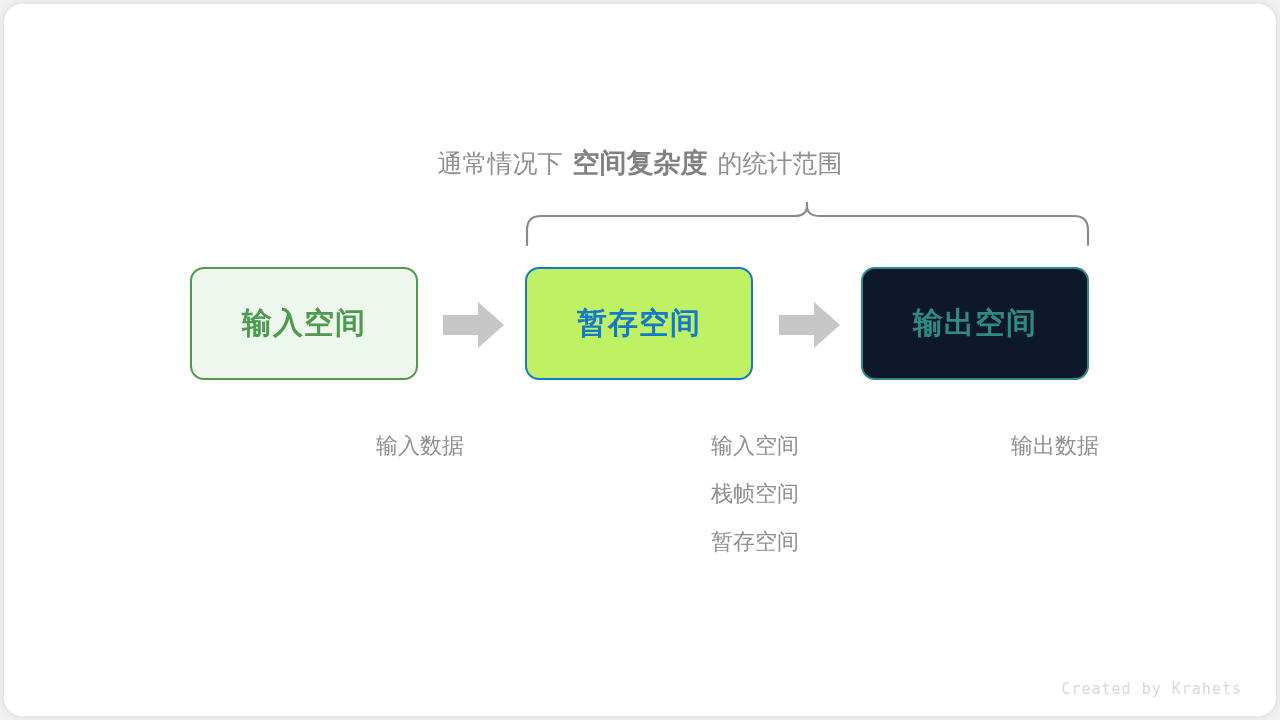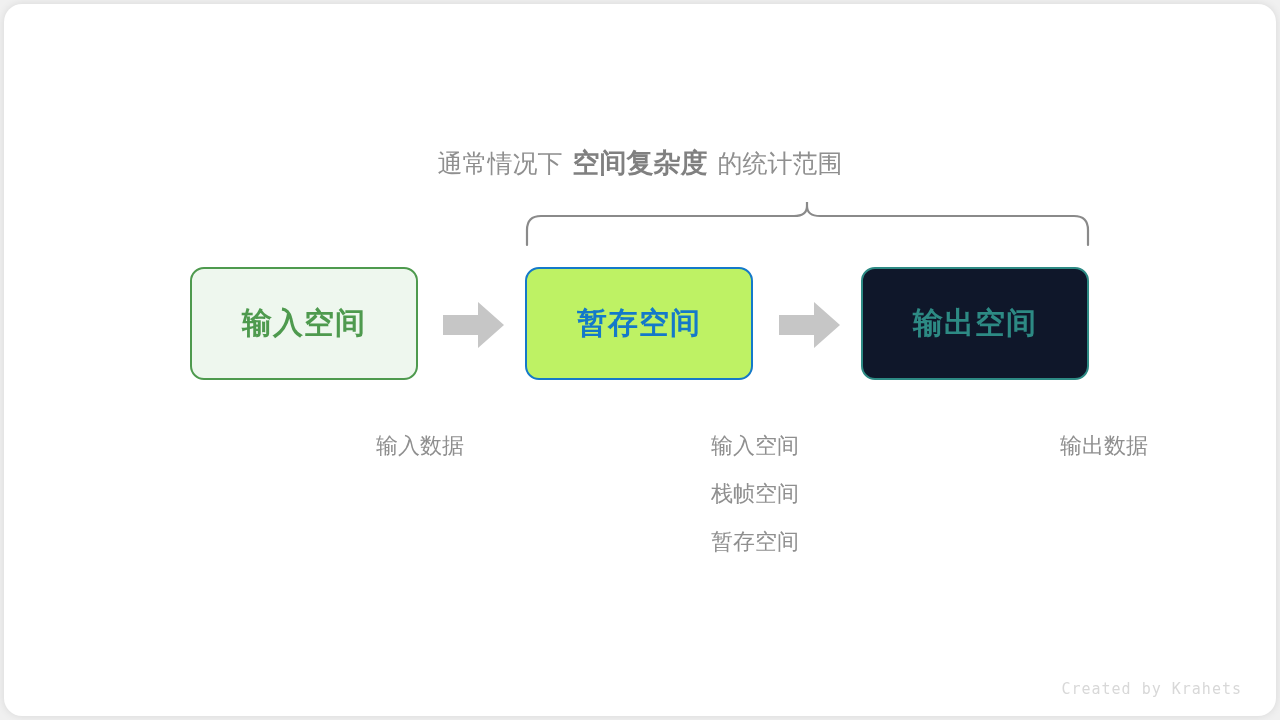--- a/index.html
+++ b/index.html
@@ -104,21 +104,21 @@
 
   
   .caption-col {
     position: absolute;
     top: 422px;
     width: 320px;
     text-align: right;
   }
   .caption-input  { left: 144px; }
   .caption-temp   { left: 479px; }
-  .caption-output { left: 828px; }
+  .caption-output { left: 779px; }
 
   .caption-line {
     font-size: 22px;
     color: #8f8f8f;
     line-height: 48px;
     white-space: nowrap;
   }
 
   
   .credit {

